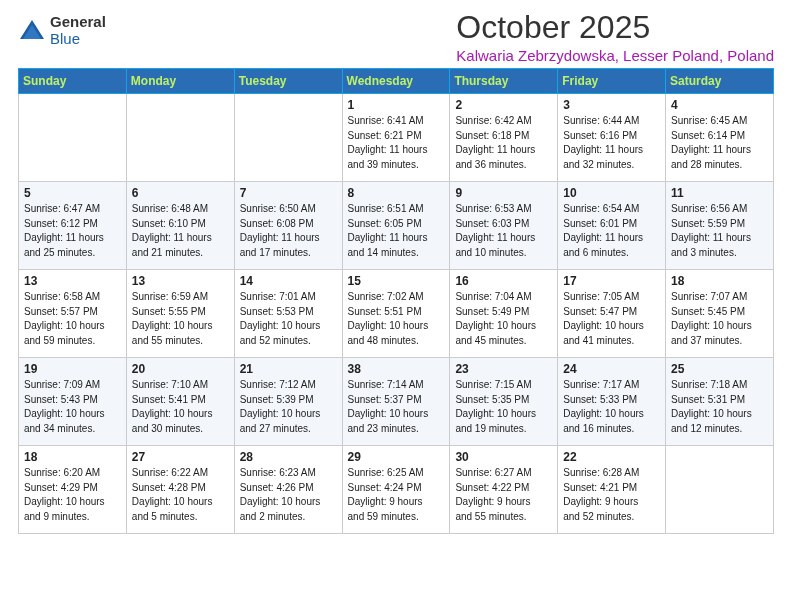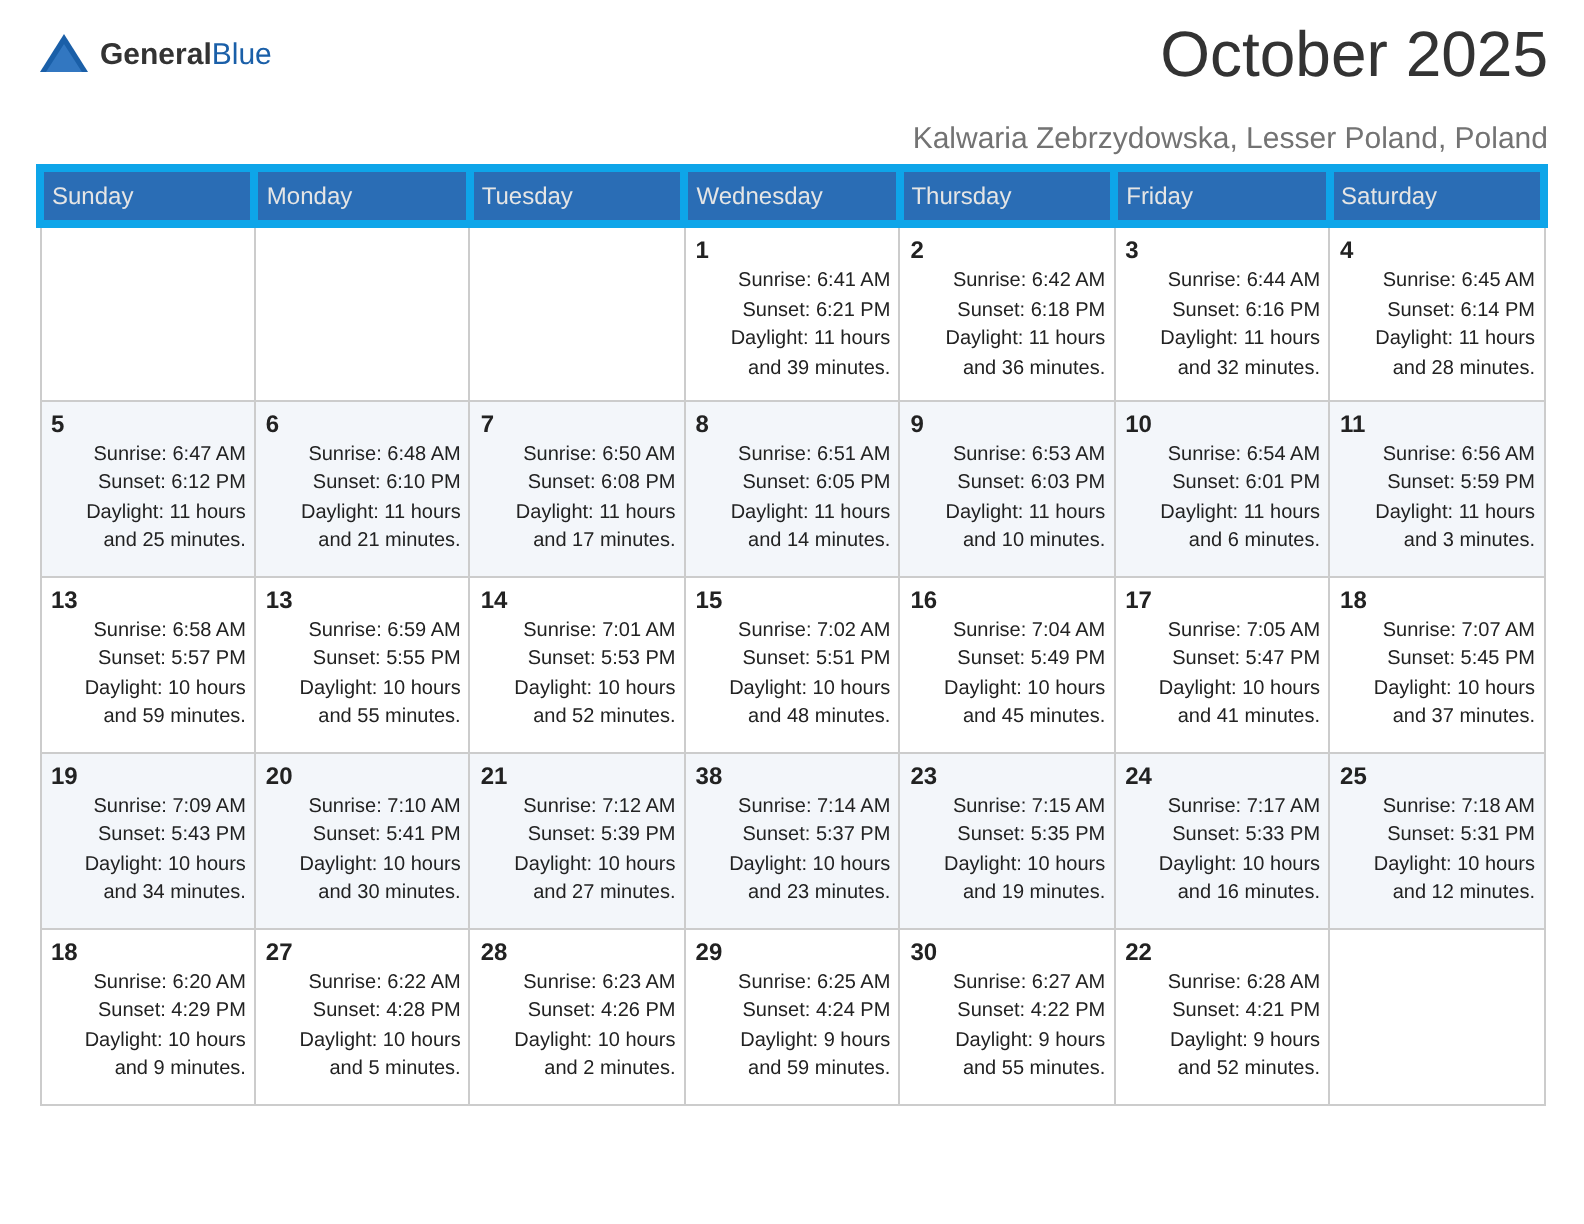--- a/index.html
+++ b/index.html
@@ -21,65 +21,65 @@
       justify-content: space-between;
       margin-bottom: 4px;
     }
     .logo {
       display: flex;
       align-items: center;
       margin-top: 4px;
     }
     .logo-text {
       display: flex;
-      flex-direction: row;
+      flex-direction: column;
       line-height: 1.1;
     }
     .logo-general {
       font-size: 15px;
       font-weight: bold;
       color: #333;
     }
     .logo-blue {
       font-size: 15px;
       font-weight: normal;
       color: #1a5fa8;
     }
     .logo-icon {
       width: 28px;
       height: 28px;
       margin-right: 4px;
     }
     .title-block {
-      text-align: right;
+      text-align: left;
     }
     .month-title {
       font-size: 32px;
       font-weight: normal;
       color: #333;
       line-height: 1.1;
     }
     .location-title {
       font-size: 15px;
-      color: #737373;
-      margin-top: 16px;
+      color: #a21caf;
+      margin-top: 2px;
     }
     table {
       width: 100%;
       border-collapse: collapse;
       table-layout: fixed;
     }
     thead tr th {
       background: #2a6db5;
-      color: #e5e5e5;
+      color: #bef264;
       font-size: 12px;
-      font-weight: normal;
+      font-weight: bold;
       padding: 5px 4px;
       text-align: left;
-      border: 4px solid #0ea5e9;
+      border: 1px solid #0ea5e9;
     }
     tbody tr td {
       vertical-align: top;
       border: 1px solid #ccc;
       padding: 4px 4px 4px 5px;
       height: 88px;
       font-size: 10.5px;
       color: #222;
       background: #fff;
     }
@@ -91,21 +91,20 @@
     }
     .day-num {
       font-size: 12px;
       font-weight: bold;
       margin-bottom: 2px;
     }
     .day-info {
       font-size: 10px;
       color: #222;
       line-height: 1.45;
-      text-align: right;
     }
     .empty-cell {
       background: #fff !important;
     }
   </style>
 </head>
 <body>
 
 <div class="page">
   <div class="header">

